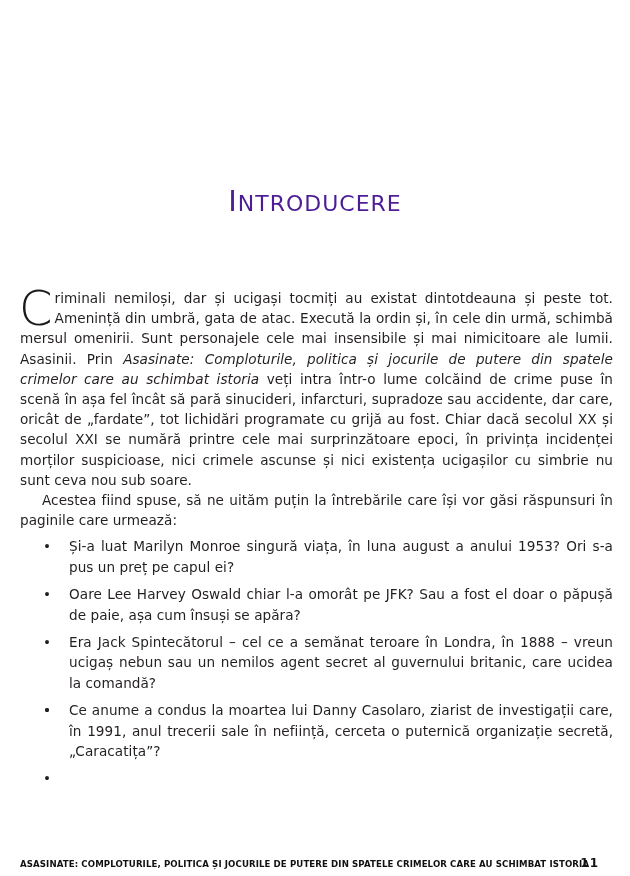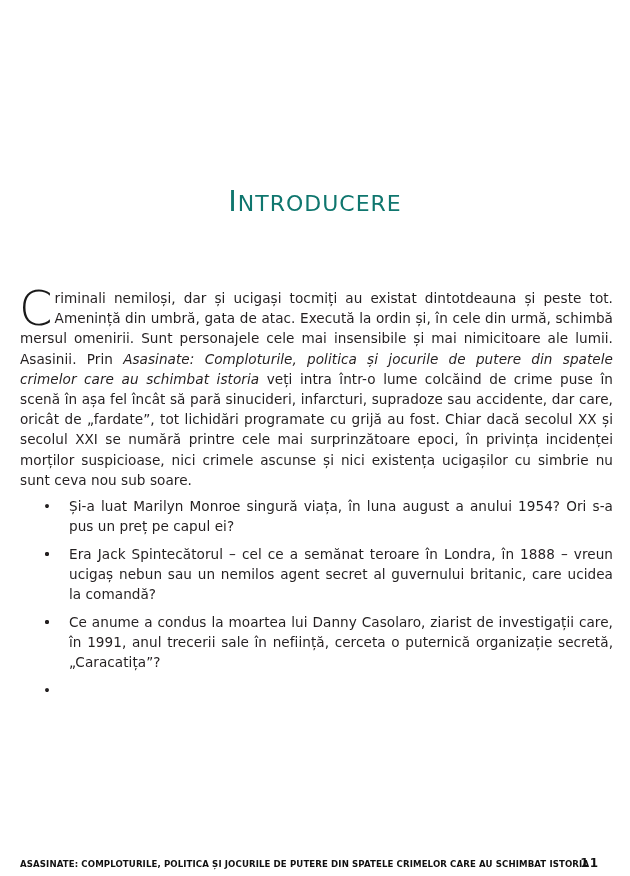--- a/index.html
+++ b/index.html
@@ -17,21 +17,21 @@
     }
     .page-title {
       position: absolute;
       top: 181px;
       left: 0;
       width: 630px;
       text-align: center;
       font-family: "DejaVu Sans", sans-serif;
       font-weight: normal;
       letter-spacing: 1px;
-      color: #0f766e;
+      color: #4c1d95;
       margin: 0;
     }
     .page-title .cap { font-size: 29px; }
     .page-title .small { font-size: 22px; }
 
     .body-text {
       position: absolute;
       top: 288px;
       left: 20px;
       width: 593px;
@@ -102,28 +102,30 @@
 <body>
 
 <h1 class="page-title">
   <span class="cap">I</span><span class="small">NTRODUCERE</span>
 </h1>
 
 <div class="body-text">
   <p>
     <span class="dropcap">C</span><span>riminali nemiloși, dar și ucigași tocmiți au existat dintotdeauna și peste tot. Amenință din umbră, gata de atac. Execută la ordin și, în cele din urmă, schimbă mersul omenirii. Sunt personajele cele mai insensibile și mai nimici­toare ale lumii. Asasinii. Prin </span><em>Asasinate: Comploturile, politica și jocurile de putere din spatele crimelor care au schimbat istoria</em><span> veți intra într-o lume colcăind de crime puse în scenă în așa fel încât să pară sinucideri, infarcturi, supradoze sau accidente, dar care, oricât de „fardate”, tot lichidări programate cu grijă au fost. Chiar dacă secolul XX și secolul XXI se numără printre cele mai surprinzătoare epoci, în privința incidenței morților suspicioase, nici crimele ascunse și nici exis­tența ucigașilor cu simbrie nu sunt ceva nou sub soare.</span>
   </p>
+  <p class="indent">Acestea fiind spuse, să ne uităm puțin la întrebările care își vor găsi răspunsuri în paginile care urmează:</p>
 
   <ul class="questions">
     <li>
       <span class="bullet">•</span>
-      <span>Și-a luat Marilyn Monroe singură viața, în luna august a anului 1954? Ori s-a pus un preț pe capul ei?</span>
+      <span>Și-a luat Marilyn Monroe singură viața, în luna august a anului 1953? Ori s-a pus un preț pe capul ei?</span>
     </li>
     <li>
       <span class="bullet">•</span>
+      <span>Oare Lee Harvey Oswald chiar l-a omorât pe JFK? Sau a fost el doar o păpușă de paie, așa cum însuși se apăra?</span>
     </li>
     <li>
       <span class="bullet">•</span>
       <span>Era Jack Spintecătorul – cel ce a semănat teroare în Londra, în 1888 – vreun ucigaș nebun sau un nemilos agent secret al guvernului britanic, care ucidea la comandă?</span>
     </li>
     <li>
       <span class="bullet">•</span>
     </li>
     <li>
       <span class="bullet">•</span>

